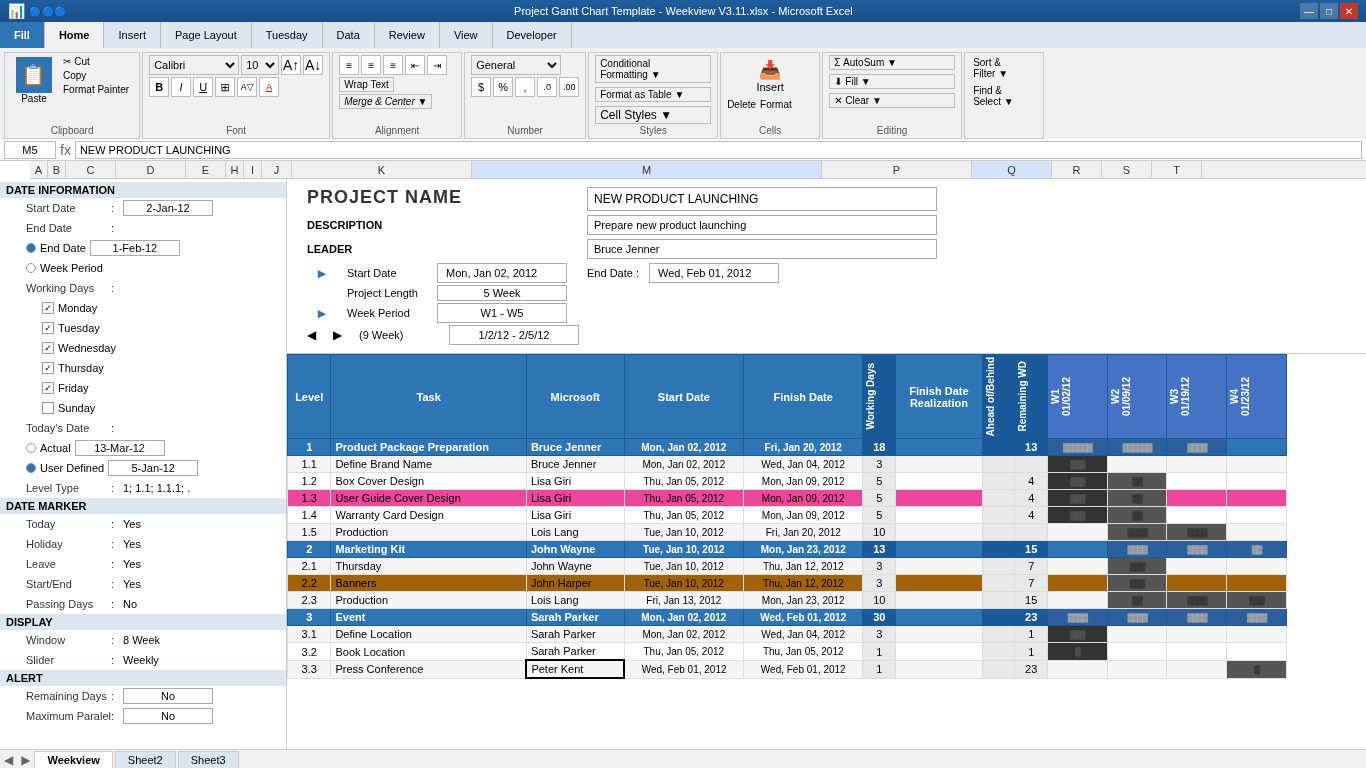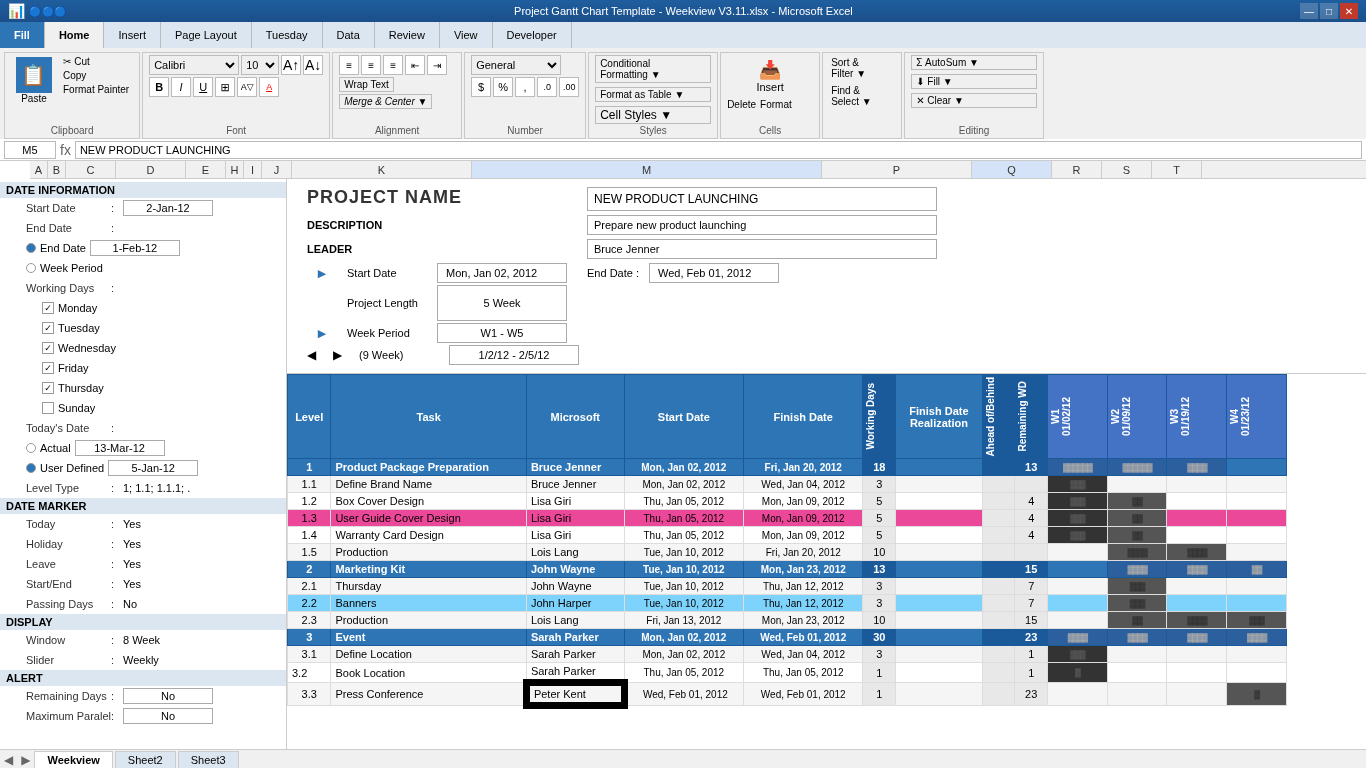--- a/index.html
+++ b/index.html
@@ -194,30 +194,30 @@
       <div style="font-size:18px;">📥</div>
       <span>Insert</span>
     </div>
     <div style="display:flex; gap:4px;">
       <div style="font-size:10px; cursor:pointer;">Delete</div>
       <div style="font-size:10px; cursor:pointer;">Format</div>
     </div>
     <span class="ribbon-group-label">Cells</span>
   </div>
 
-  <div class="ribbon-group" style="min-width:80px;">
-    <div style="font-size:10px; cursor:pointer; padding:2px;">Sort &amp;<br>Filter ▼</div>
-    <div style="font-size:10px; cursor:pointer; padding:2px;">Find &amp;<br>Select ▼</div>
-  </div>
-
   <div class="ribbon-group" style="min-width:140px;">
     <div style="font-size:10px; cursor:pointer; padding:1px 4px; border:1px solid #bbb; margin-bottom:2px;">Σ AutoSum ▼</div>
     <div style="font-size:10px; cursor:pointer; padding:1px 4px; border:1px solid #bbb; margin-bottom:2px;">⬇ Fill ▼</div>
     <div style="font-size:10px; cursor:pointer; padding:1px 4px; border:1px solid #bbb;">✕ Clear ▼</div>
     <span class="ribbon-group-label">Editing</span>
+  </div>
+
+  <div class="ribbon-group" style="min-width:80px;">
+    <div style="font-size:10px; cursor:pointer; padding:2px;">Sort &amp;<br>Filter ▼</div>
+    <div style="font-size:10px; cursor:pointer; padding:2px;">Find &amp;<br>Select ▼</div>
   </div>
 </div>
 
 <div id="formula-bar">
   <input type="text" id="cell-ref" value="M5" style="">
   <span style="font-size:14px; color:#666;">fx</span>
   <input type="text" id="formula-input" value="NEW PRODUCT LAUNCHING" style="">
 </div>
 
 <div id="col-headers" style="display:flex; background:#f0f0f0; border-bottom:1px solid #ccc; height:18px; margin-left:30px;">
@@ -288,26 +288,26 @@
       <div style="margin-left:4px;">Tuesday</div>
     </div>
     <div class="info-row">
       <div style="width:36px;"></div>
       <div class="cb checked"></div>
       <div style="margin-left:4px;">Wednesday</div>
     </div>
     <div class="info-row">
       <div style="width:36px;"></div>
       <div class="cb checked"></div>
-      <div style="margin-left:4px;">Friday</div>
+      <div style="margin-left:4px;">Thursday</div>
     </div>
     <div class="info-row">
       <div style="width:36px;"></div>
       <div class="cb checked"></div>
-      <div style="margin-left:4px;">Thursday</div>
+      <div style="margin-left:4px;">Friday</div>
     </div>
     <div class="info-row">
       <div style="width:36px;"></div>
       <div class="cb"></div>
       <div style="margin-left:4px;">Sunday</div>
     </div>
 
     <div class="info-row">
       <div style="width:20px;"></div>
       <div class="info-label">Today's Date</div>
@@ -438,21 +438,21 @@
         <div style="width:30px; display:flex; align-items:center; justify-content:center; color:#2e75b6;">▶</div>
         <span style="font-size:11px; width:80px;">Start Date</span>
         <div style="border:1px solid #aaa; padding:1px 8px; font-size:11px; background:white; min-width:130px; height:20px; display:flex; align-items:center;">Mon, Jan 02, 2012</div>
         <span style="font-size:11px; margin-left:10px;">End Date :</span>
         <div style="border:1px solid #aaa; padding:1px 8px; font-size:11px; background:white; min-width:130px; height:20px; display:flex; align-items:center;">Wed, Feb 01, 2012</div>
       </div>
 
       <div style="display:flex; align-items:center; gap:10px; margin-bottom:2px;">
         <div style="width:30px;"></div>
         <span style="font-size:11px; width:80px;">Project Length</span>
-        <div style="border:1px solid #aaa; padding:1px 8px; font-size:11px; background:white; min-width:130px; height:36px; display:flex; align-items:center; justify-content:center;">5 Week</div>
+        <div style="border:1px solid #aaa; padding:1px 8px; font-size:11px; background:white; min-width:130px; height:16px; display:flex; align-items:center; justify-content:center;">5 Week</div>
       </div>
 
       <div style="display:flex; align-items:center; gap:10px; margin-bottom:2px;">
         <div style="width:30px; display:flex; align-items:center; justify-content:center; color:#2e75b6;">▶</div>
         <span style="font-size:11px; width:80px;">Week Period</span>
         <div style="border:1px solid #aaa; padding:1px 8px; font-size:11px; background:white; min-width:130px; height:20px; display:flex; align-items:center; justify-content:center;">W1 - W5</div>
       </div>
 
       <div style="display:flex; align-items:center; gap:10px;">
         <div style="width:16px; cursor:pointer; font-size:12px;">◀</div>
@@ -611,21 +611,21 @@
     <td style="border:1px solid #ddd; padding:2px 4px; font-size:11px; text-align:center; width:110px; font-size:10px;">Thu, Jan 12, 2012</td>
     <td style="border:1px solid #ddd; padding:2px 4px; font-size:11px; text-align:center; width:30px; background:#e8e8e8;">3</td>
     <td style="border:1px solid #ddd; padding:2px 4px; font-size:11px; width:80px;"></td>
     <td style="border:1px solid #ddd; text-align:center; width:30px; background:#e8e8e8;"></td>
     <td style="border:1px solid #ddd; text-align:center; width:30px; padding:2px; background:#e8e8e8;">7</td>
     <td style="border:1px solid #ddd; text-align:center; width:55px; padding:1px; background:transparent; color:#555; font-size:8px; letter-spacing:-1px; overflow:hidden;"></td>
     <td style="border:1px solid #ddd; text-align:center; width:55px; padding:1px; background:#555; color:#333; font-size:8px; letter-spacing:-1px; overflow:hidden;">▓▓▓</td>
     <td style="border:1px solid #ddd; text-align:center; width:55px; padding:1px; background:transparent; color:#333; font-size:8px; letter-spacing:-1px; overflow:hidden;"></td>
     <td style="border:1px solid #ddd; text-align:center; width:55px; padding:1px; background:transparent; color:#333; font-size:8px; letter-spacing:-1px; overflow:hidden;"></td>
   </tr>
-            <tr style="background: #7dd3fc;">
+            <tr style="background: #a16207;">
     <td style="border:1px solid #ddd; padding:2px 4px; font-size:11px; text-align:center; width:40px;">2.2</td>
     <td style="border:1px solid #ddd; padding:2px 4px; font-size:11px; width:180px;">Banners</td>
     <td style="border:1px solid #ddd; padding:2px 4px; font-size:11px; width:90px;">John Harper</td>
     <td style="border:1px solid #ddd; padding:2px 4px; font-size:11px; text-align:center; width:110px; font-size:10px;">Tue, Jan 10, 2012</td>
     <td style="border:1px solid #ddd; padding:2px 4px; font-size:11px; text-align:center; width:110px; font-size:10px;">Thu, Jan 12, 2012</td>
     <td style="border:1px solid #ddd; padding:2px 4px; font-size:11px; text-align:center; width:30px; background:#e8e8e8;">3</td>
     <td style="border:1px solid #ddd; padding:2px 4px; font-size:11px; width:80px;"></td>
     <td style="border:1px solid #ddd; text-align:center; width:30px; background:#e8e8e8;"></td>
     <td style="border:1px solid #ddd; text-align:center; width:30px; padding:2px; background:#e8e8e8;">7</td>
     <td style="border:1px solid #ddd; text-align:center; width:55px; padding:1px; background:transparent; color:#555; font-size:8px; letter-spacing:-1px; overflow:hidden;"></td>
@@ -672,38 +672,38 @@
     <td style="border:1px solid #ddd; padding:2px 4px; font-size:11px; text-align:center; width:30px; background:#e8e8e8;">3</td>
     <td style="border:1px solid #ddd; padding:2px 4px; font-size:11px; width:80px;"></td>
     <td style="border:1px solid #ddd; text-align:center; width:30px; background:#e8e8e8;"></td>
     <td style="border:1px solid #ddd; text-align:center; width:30px; padding:2px; background:#e8e8e8;">1</td>
     <td style="border:1px solid #ddd; text-align:center; width:55px; padding:1px; background:#333; color:#555; font-size:8px; letter-spacing:-1px; overflow:hidden;">▓▓▓</td>
     <td style="border:1px solid #ddd; text-align:center; width:55px; padding:1px; background:transparent; color:#333; font-size:8px; letter-spacing:-1px; overflow:hidden;"></td>
     <td style="border:1px solid #ddd; text-align:center; width:55px; padding:1px; background:transparent; color:#333; font-size:8px; letter-spacing:-1px; overflow:hidden;"></td>
     <td style="border:1px solid #ddd; text-align:center; width:55px; padding:1px; background:transparent; color:#333; font-size:8px; letter-spacing:-1px; overflow:hidden;"></td>
   </tr>
             <tr style="background: rgb(255, 255, 255);">
-    <td style="border:1px solid #ddd; padding:2px 4px; font-size:11px; width:40px;">3.2</td>
+    <td style="border:1px solid #ddd; padding:2px 4px; font-size:11px; text-align:center; width:40px;">3.2</td>
     <td style="border:1px solid #ddd; padding:2px 4px; font-size:11px; width:180px;">Book Location</td>
     <td style="border:1px solid #ddd; padding:2px 4px; font-size:11px; width:90px;">Sarah Parker</td>
     <td style="border:1px solid #ddd; padding:2px 4px; font-size:11px; text-align:center; width:110px; font-size:10px;">Thu, Jan 05, 2012</td>
     <td style="border:1px solid #ddd; padding:2px 4px; font-size:11px; text-align:center; width:110px; font-size:10px;">Thu, Jan 05, 2012</td>
     <td style="border:1px solid #ddd; padding:2px 4px; font-size:11px; text-align:center; width:30px; background:#e8e8e8;">1</td>
     <td style="border:1px solid #ddd; padding:2px 4px; font-size:11px; width:80px;"></td>
     <td style="border:1px solid #ddd; text-align:center; width:30px; background:#e8e8e8;"></td>
     <td style="border:1px solid #ddd; text-align:center; width:30px; padding:2px; background:#e8e8e8;">1</td>
     <td style="border:1px solid #ddd; text-align:center; width:55px; padding:1px; background:#333; color:#555; font-size:8px; letter-spacing:-1px; overflow:hidden;">▓</td>
     <td style="border:1px solid #ddd; text-align:center; width:55px; padding:1px; background:transparent; color:#333; font-size:8px; letter-spacing:-1px; overflow:hidden;"></td>
     <td style="border:1px solid #ddd; text-align:center; width:55px; padding:1px; background:transparent; color:#333; font-size:8px; letter-spacing:-1px; overflow:hidden;"></td>
     <td style="border:1px solid #ddd; text-align:center; width:55px; padding:1px; background:transparent; color:#333; font-size:8px; letter-spacing:-1px; overflow:hidden;"></td>
   </tr>
             <tr style="background: rgb(245, 245, 245);">
     <td style="border:1px solid #ddd; padding:2px 4px; font-size:11px; text-align:center; width:40px;">3.3</td>
     <td style="border:1px solid #ddd; padding:2px 4px; font-size:11px; width:180px;">Press Conference</td>
-    <td style="border:7px solid #000000; padding:2px 4px; font-size:11px; width:90px;">Peter Kent</td>
+    <td style="border:2px solid #000000; padding:2px 4px; font-size:11px; width:90px;">Peter Kent</td>
     <td style="border:1px solid #ddd; padding:2px 4px; font-size:11px; text-align:center; width:110px; font-size:10px;">Wed, Feb 01, 2012</td>
     <td style="border:1px solid #ddd; padding:2px 4px; font-size:11px; text-align:center; width:110px; font-size:10px;">Wed, Feb 01, 2012</td>
     <td style="border:1px solid #ddd; padding:2px 4px; font-size:11px; text-align:center; width:30px; background:#e8e8e8;">1</td>
     <td style="border:1px solid #ddd; padding:2px 4px; font-size:11px; width:80px;"></td>
     <td style="border:1px solid #ddd; text-align:center; width:30px; background:#e8e8e8;"></td>
     <td style="border:1px solid #ddd; text-align:center; width:30px; padding:2px; background:#e8e8e8;">23</td>
     <td style="border:1px solid #ddd; text-align:center; width:55px; padding:1px; background:transparent; color:#555; font-size:8px; letter-spacing:-1px; overflow:hidden;"></td>
     <td style="border:1px solid #ddd; text-align:center; width:55px; padding:1px; background:transparent; color:#333; font-size:8px; letter-spacing:-1px; overflow:hidden;"></td>
     <td style="border:1px solid #ddd; text-align:center; width:55px; padding:1px; background:transparent; color:#333; font-size:8px; letter-spacing:-1px; overflow:hidden;"></td>
     <td style="border:1px solid #ddd; text-align:center; width:55px; padding:1px; background:#555; color:#333; font-size:8px; letter-spacing:-1px; overflow:hidden;">▓</td>

